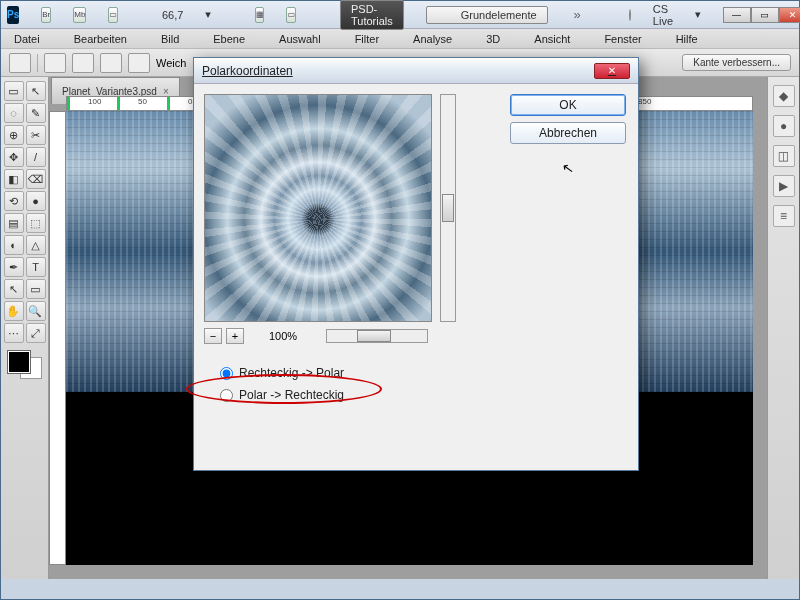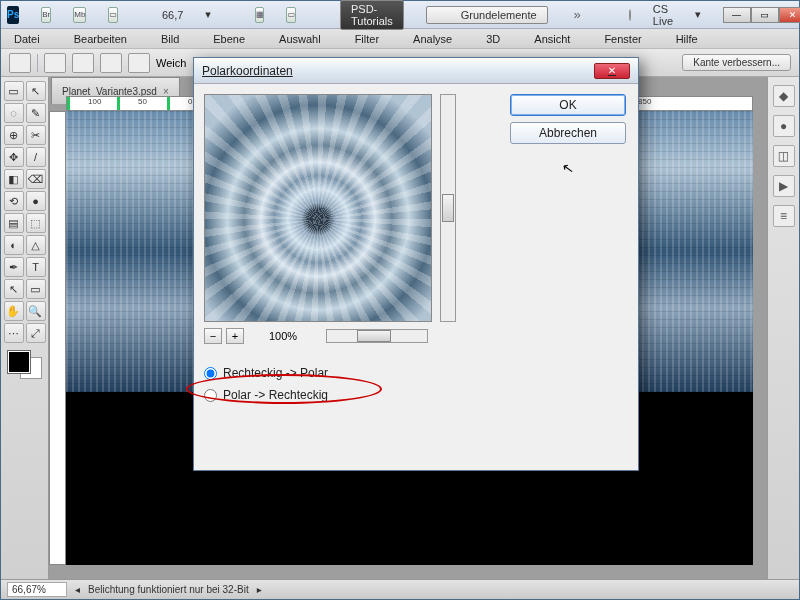--- a/index.html
+++ b/index.html
@@ -49,21 +49,21 @@
 .preview-img{position:absolute;inset:0;background:radial-gradient(circle at 50% 55%,#2a3a4a 0 6%,#8aa2b8 10%,#cfe0ec 18%,#7a94aa 26%,#d8e4ee 34%,#6a8498 44%,#c4d6e2 54%,#4a6880 68%,#b0c4d4 84%);}
 .preview-img::after{content:"";position:absolute;inset:0;background:repeating-conic-gradient(from 0deg at 50% 55%,rgba(255,255,255,.25) 0 4deg,transparent 4deg 9deg);}
 .pv-ctrl{display:flex;align-items:center;gap:4px;margin-top:6px;font-size:11px;}
 .pv-btn{width:18px;height:16px;border:1px solid #999;background:linear-gradient(#fafafa,#dedede);font-size:11px;display:flex;align-items:center;justify-content:center;}
 .pv-zoom{width:70px;text-align:center;}
 .pv-track{flex:1;height:14px;border:1px solid #999;background:#eee;position:relative;margin-left:4px;margin-right:22px;}
 .pv-thumb{position:absolute;left:30%;top:0;width:34px;height:12px;background:linear-gradient(#f4f4f4,#d0d0d0);border:1px solid #888;}
 .vscroll{position:absolute;top:10px;left:246px;width:16px;height:228px;border:1px solid #999;background:#eee;}
 .vscroll .vthumb{position:absolute;top:44%;left:1px;width:12px;height:28px;background:linear-gradient(#f4f4f4,#d0d0d0);border:1px solid #888;}
 .radios{margin-top:22px;font-size:12px;color:#222;}
-.radios label{display:flex;align-items:center;gap:6px;margin:8px 0;}
+.radios label{display:flex;align-items:center;gap:6px;margin:8px 16px;}
 .radios input{width:13px;height:13px;}
 .ellipse{position:absolute;top:290px;left:-8px;width:196px;height:30px;border:2px solid #c00;border-radius:50%;pointer-events:none;}
 .dlg-btns{position:absolute;top:10px;right:12px;display:flex;flex-direction:column;gap:6px;}
 .dlg-btn{width:116px;height:22px;border:1px solid #8a9ab0;border-radius:3px;background:linear-gradient(#fdfeff,#e4ecf6);font-size:12px;color:#222;}
 .dlg-btn.primary{border:1px solid #3a7acc;box-shadow:0 0 0 1px #7ab0ee inset;}
 .cursor{position:absolute;top:66px;right:52px;font-size:14px;color:#000;transform:rotate(-10deg);}
 </style>
 </head>
 <body>
 
@@ -182,26 +182,20 @@
 
     <div class="right-dock" id="rdock">
         <div class="dock-ic">◆</div>
         <div class="dock-ic">●</div>
         <div class="dock-ic">◫</div>
         <div class="dock-ic">▶</div>
         <div class="dock-ic">≡</div>
       </div>
   </div>
 
-  <div class="statusbar">
-    <div class="zoom">66,67%</div>
-    <span>◂</span>
-    <span>Belichtung funktioniert nur bei 32-Bit</span>
-    <span>▸</span>
-  </div>
 
   <div class="dialog">
     <div class="dlg-title">
       <span>Polarkoordinaten</span>
       <div class="dlg-close">✕</div>
     </div>
     <div class="dlg-body">
       <div class="preview">
         <div class="preview-img"></div>
       </div>

